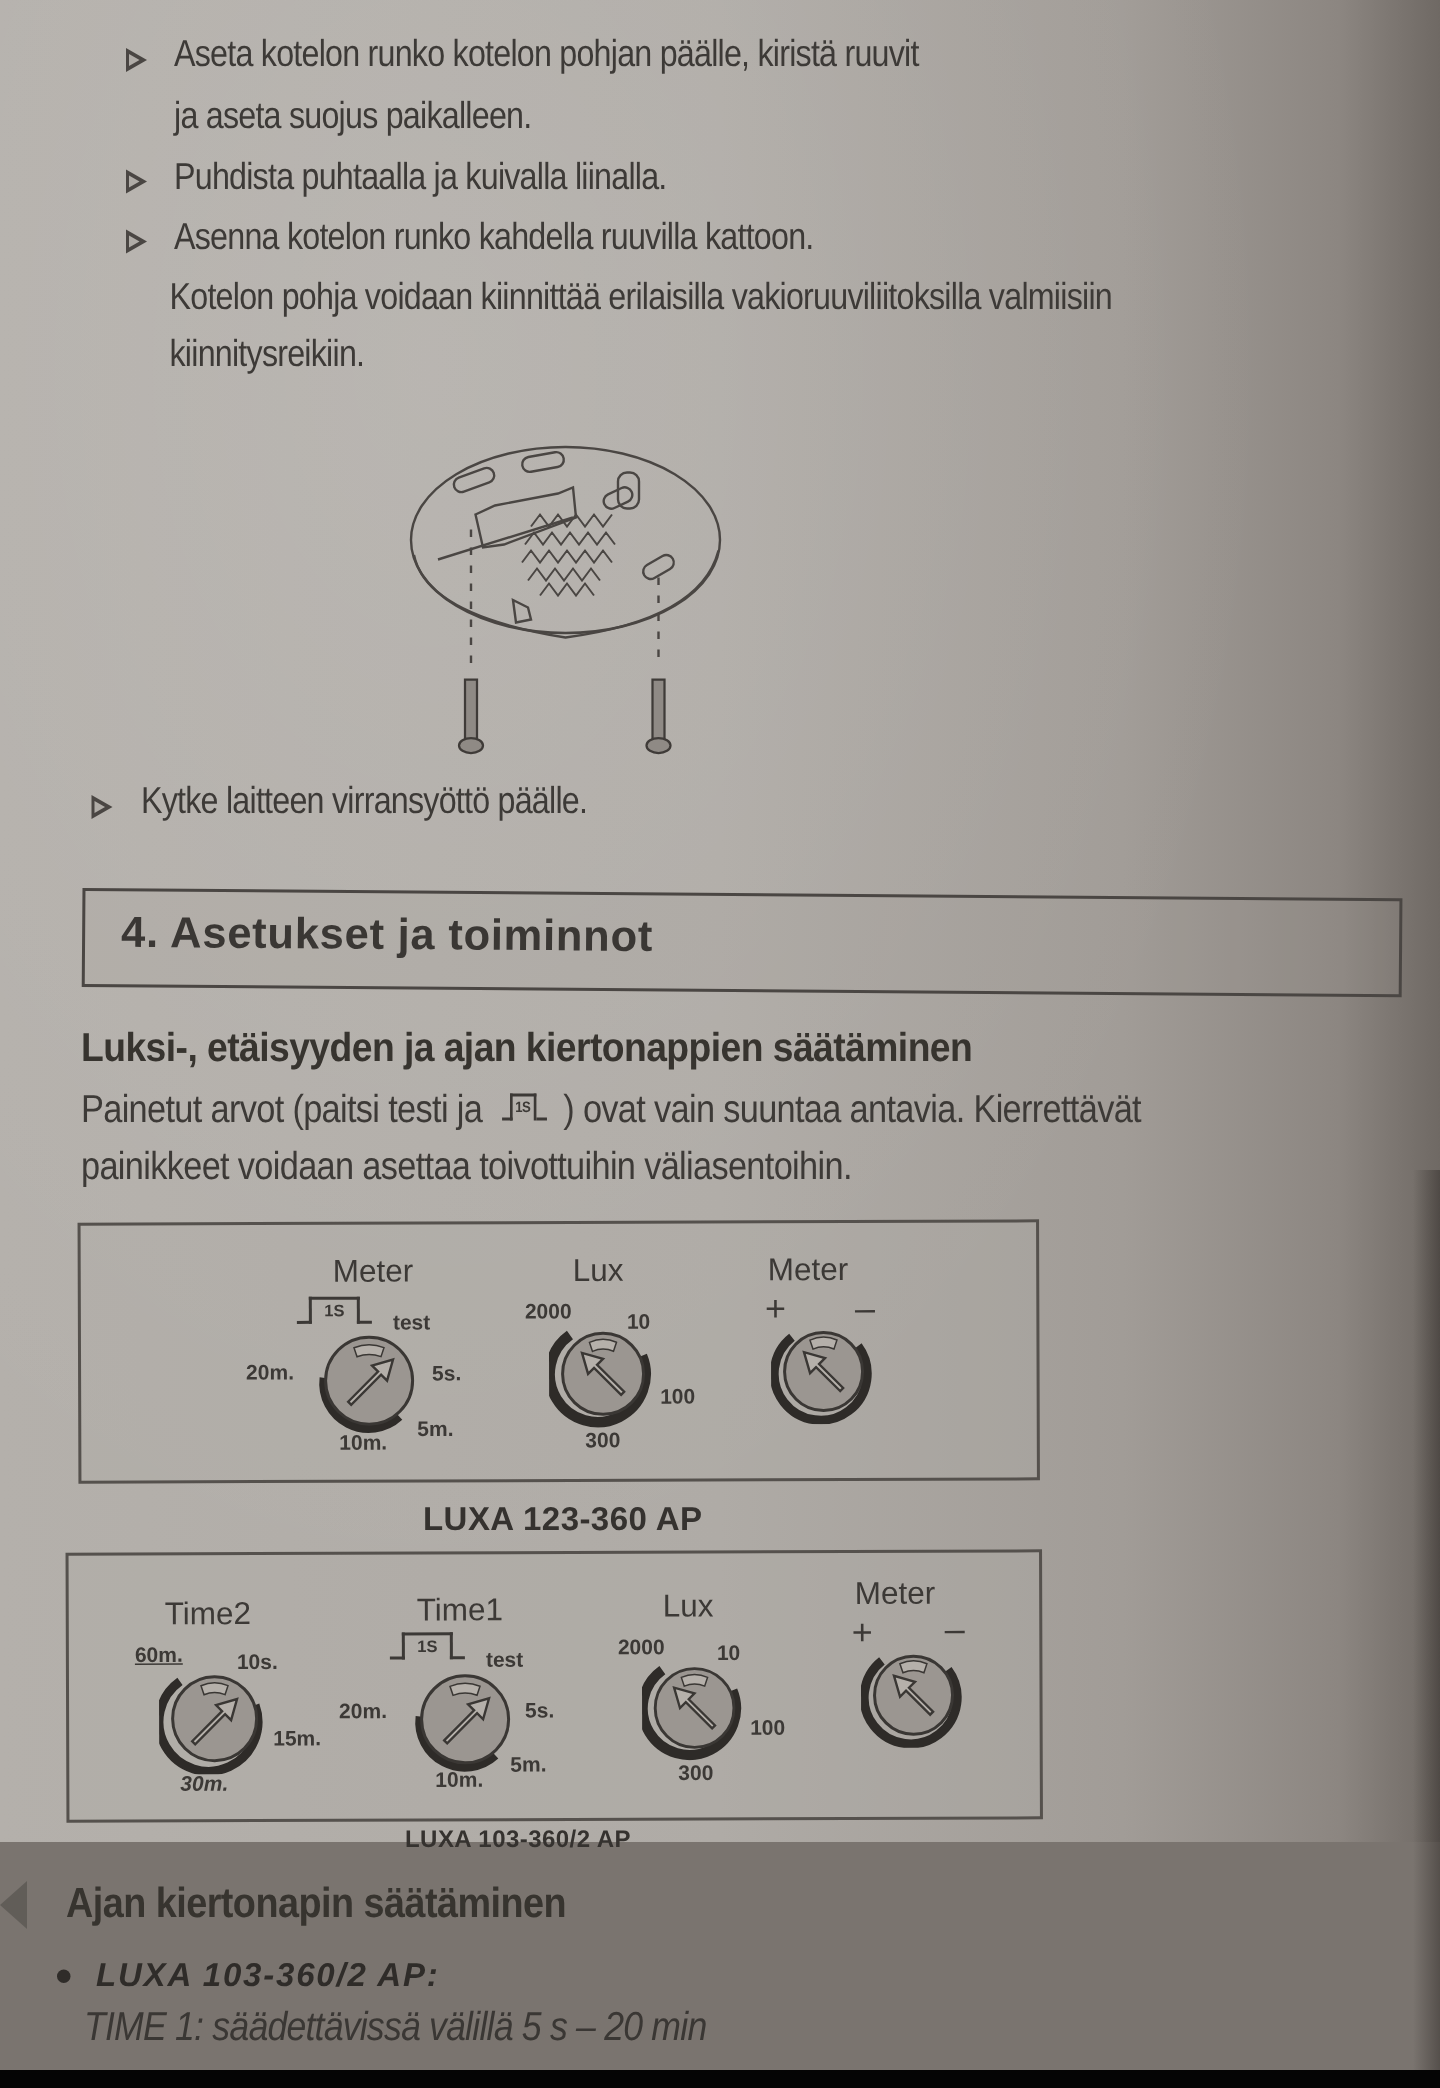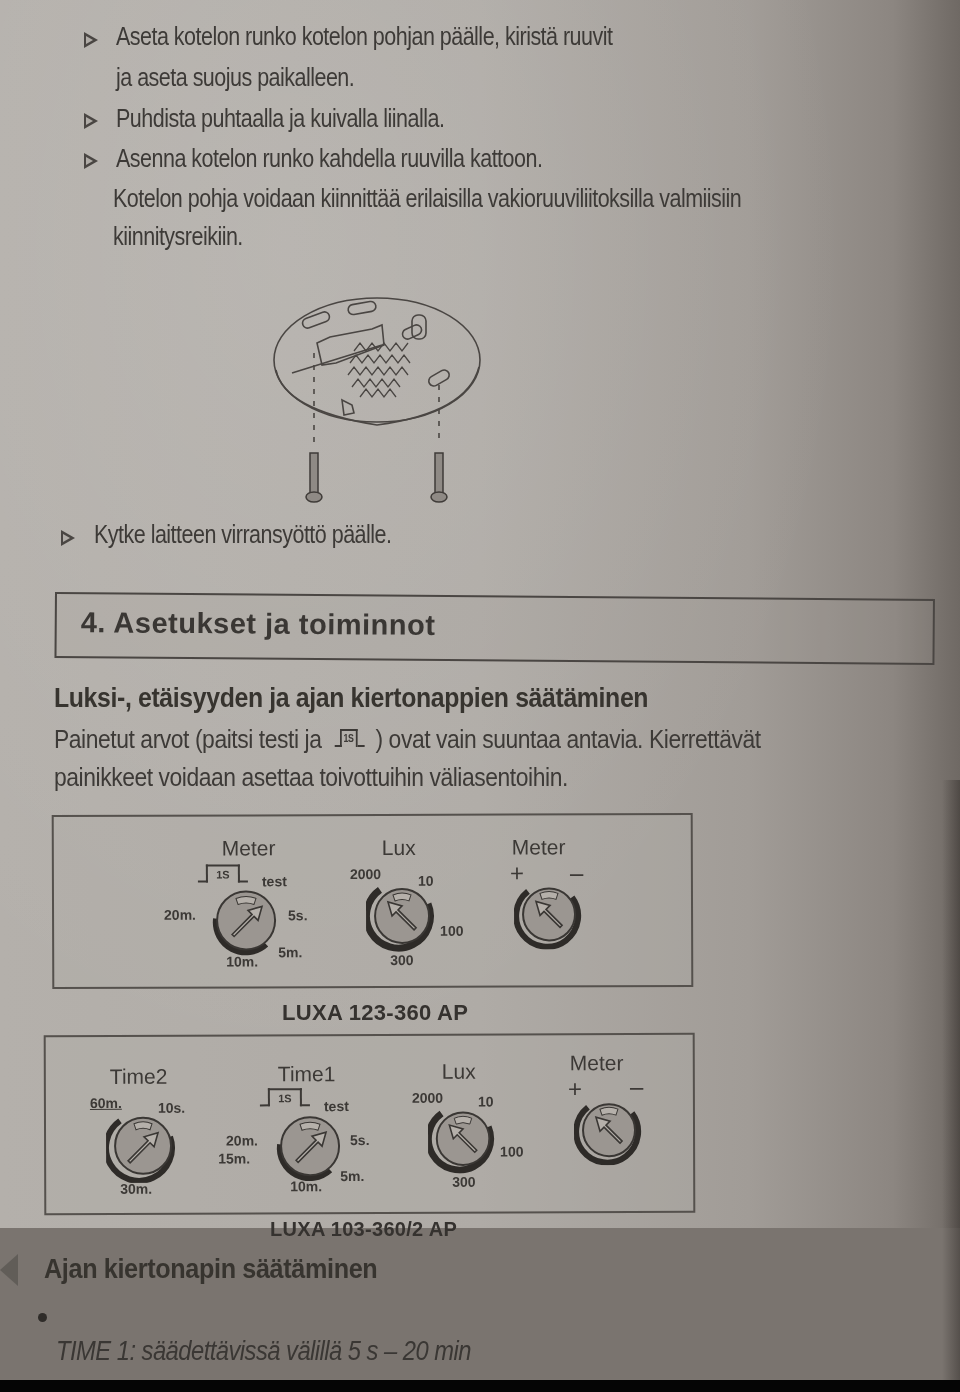--- a/index.html
+++ b/index.html
@@ -156,22 +156,22 @@
       <path d="M46 48 L 30 32 L 26 36 L 22 22 L 36 26 L 32 30 L 48 46 Z" fill="#b5b0aa" stroke="#3a3734" stroke-width="1.6"></path>
     </svg>
   </div>
   <div class="caption" style="left:282px; top:1000px;">LUXA 123-360 AP</div>
 
   <div class="dial-panel" style="left:44px; top:1034px; width:647px; height:176px; transform:rotate(-0.2deg);">
 
     <div class="dlabel" style="left:64px; top:28px;">Time2</div>
     <div class="small" style="left:44px; top:58px;text-decoration:underline;">60m.</div>
     <div class="small" style="left:112px; top:63px;">10s.</div>
-    <div class="small" style="left:136px; top:114px;margin-left:36px;">15m.</div>
-    <div class="small" style="left:74px; top:144px;">30m.</div>
+    <div class="small" style="left:136px; top:114px;">15m.</div>
+    <div class="small" style="left:74px; top:144px;font-style:italic;">30m.</div>
     <svg class="knob" style="left:60px; top:72px;" width="74" height="74" viewBox="0 0 74 74">
       <path d="M14 12 A 33 33 0 1 0 64 28" fill="none" stroke="#2e2b28" stroke-width="6"></path>
       <circle cx="37" cy="37" r="28" fill="#9b9691" stroke="#3a3734" stroke-width="2"></circle>
       <path d="M28 15 Q37 11 46 15 L44 21 Q37 18 30 21 Z" fill="#b5b0aa" stroke="#3a3734" stroke-width="1"></path>
       <path d="M22 52 L 42 32 L 38 28 L 52 24 L 48 38 L 44 34 L 24 54 Z" fill="#b5b0aa" stroke="#3a3734" stroke-width="1.6"></path>
     </svg>
 
     <div class="dlabel" style="left:232px; top:26px;">Time1</div>
     <div class="puls" style="left:222px; top:52px;">
         <span>1S</span>
@@ -203,22 +203,23 @@
     <div class="dlabel" style="left:524px; top:16px;">Meter</div>
     <div class="dlabel" style="left:522px; top:40px; font-size:24px;">+</div>
     <div class="dlabel" style="left:584px; top:38px; font-size:24px;">–</div>
     <svg class="knob" style="left:528px; top:60px;" width="70" height="70" viewBox="0 0 70 70">
       <path d="M14 12 A 31 31 0 1 0 58 18" fill="none" stroke="#2e2b28" stroke-width="6"></path>
       <circle cx="35" cy="35" r="26" fill="#9b9691" stroke="#3a3734" stroke-width="2"></circle>
       <path d="M26 14 Q35 10 44 14 L42 20 Q35 17 28 20 Z" fill="#b5b0aa" stroke="#3a3734" stroke-width="1"></path>
       <path d="M46 48 L 30 32 L 26 36 L 22 22 L 36 26 L 32 30 L 48 46 Z" fill="#b5b0aa" stroke="#3a3734" stroke-width="1.6"></path>
     </svg>
   </div>
-  <div class="caption" style="left:270px; top:1218px; font-size:20px;">LUXA 103-360/2 AP</div>
+  <div class="caption" style="left:270px; top:1218px; font-size:16px;">LUXA 103-360/2 AP</div>
 
   <div class="side-marker"></div>
   <div class="h3" style="left:44px; top:1253px;">Ajan kiertonapin säätäminen</div>
   <div class="bullet-dot" style="left:38px; top:1313px;"></div>
+  <div class="model-it" style="left:64px; top:1304px;">LUXA 103-360/2 AP:</div>
   <div class="time-it" style="left:56px; top:1336px;">TIME 1: säädettävissä välillä 5 s – 20 min</div>
 
   <div class="shadow-edge"></div>
 </div>
 <div class="bottom-bar"></div>
 
 </body></html>

